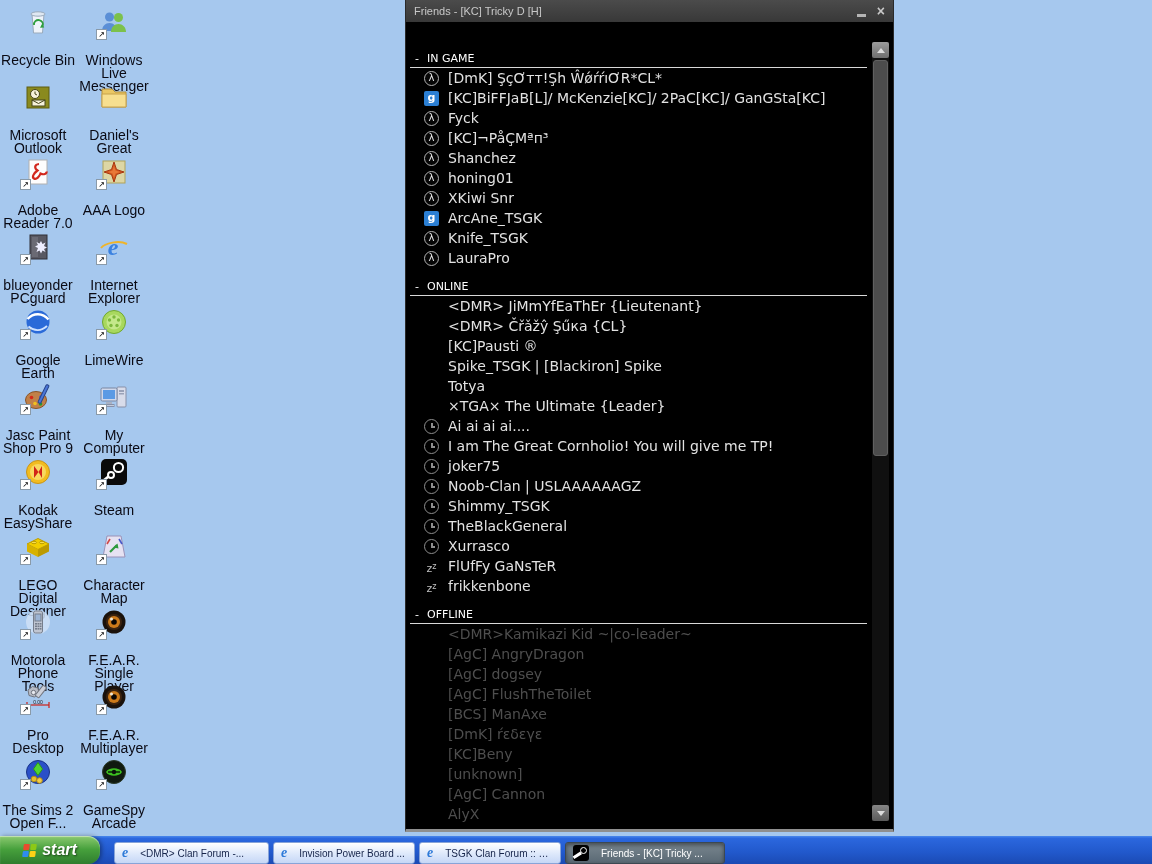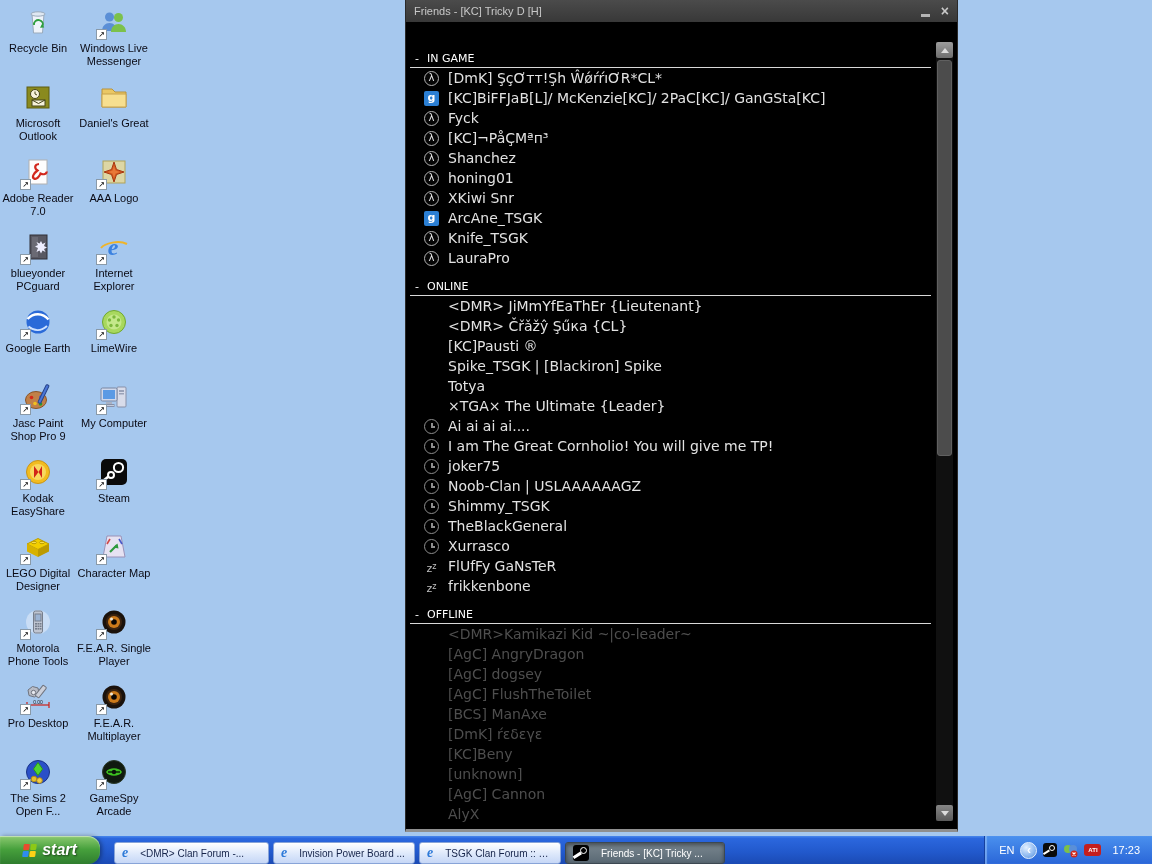--- a/index.html
+++ b/index.html
@@ -5,24 +5,24 @@
   *{margin:0;padding:0;box-sizing:border-box}
   html,body{width:1152px;height:864px;overflow:hidden}
   body{position:relative;background:#a6c8ee;font-family:"Liberation Sans",sans-serif;cursor:default}
 
   
   .desktop{position:absolute;inset:0}
   .dicon{position:absolute;width:76px;text-align:center}
   .ibox{width:32px;height:32px;margin:0 auto;position:relative}
   .ibox svg{width:32px;height:32px;display:block}
   .sc{position:absolute;left:-2px;bottom:-2px;width:11px;height:11px;background:#fff;border:1px solid #8a9aa8;font-size:8px;line-height:9px;color:#000;text-align:center}
-  .lbl{margin-top:4px;font-size:11px;line-height:13px;color:#0a0a14}
+  .lbl{margin-top:16px;font-size:14px;line-height:13px;color:#0a0a14}
 
   
-  .fwin{position:absolute;left:405px;top:0;width:553px;height:832px;background:#000;border-left:1px solid #2a2a2a;border-right:1px solid #2a2a2a;border-bottom:3px solid #8f8f8f}
+  .fwin{position:absolute;left:405px;top:0;width:489px;height:832px;background:#000;border-left:1px solid #2a2a2a;border-right:1px solid #2a2a2a;border-bottom:3px solid #8f8f8f}
   .ftitle{height:22px;background:linear-gradient(#4b4b4b,#383838);display:flex;align-items:center;padding:0 8px;color:#c8c8c8;font-size:11px}
   .ftext{flex:1;white-space:nowrap;overflow:hidden}
   .fmin{width:9px;height:3px;background:#b4b4b4;margin:8px 11px 0 0}
   .fcls{color:#c8c8c8;font-size:14px;font-weight:bold;line-height:1}
   .fcls::before{content:"\00d7"}
   .fmenu{height:20px;background:#000}
   .flist{position:absolute;left:4px;top:42px;right:26px;bottom:6px;overflow:hidden;font-family:"DejaVu Sans","Liberation Sans",sans-serif}
   .fsection{display:flex;align-items:center;height:18px;border-bottom:1px solid #d8d8d8;color:#fff;font-size:11px;padding-left:5px;gap:8px;margin-top:10px}
   .fsection:first-child{margin-top:8px}
   .collapse::before{content:"-"}
@@ -581,28 +581,13 @@
     </div>
     <div class="tbtn w142">
       <span class="tb-ie"></span>
       <span class="tb-label">TSGK Clan Forum :: Vi...</span>
     </div>
     <div class="tbtn w160 active">
       <span class="tb-steam"></span>
       <span class="tb-label">Friends - [KC] Tricky ...</span>
     </div>
   </div>
-  <div class="tray">
-    <span class="lang">EN</span>
-    <span class="chev"></span>
-    <span class="tr-steam"></span>
-    <span class="tr-msn">
-        <svg width="15" height="15" viewBox="0 0 15 15">
-          <circle cx="5" cy="6" r="4" fill="#7cc04a"></circle>
-          <circle cx="10" cy="6" r="4" fill="#5a8fd8"></circle>
-          <circle cx="11" cy="11" r="3.5" fill="#d02818"></circle>
-          <path d="M9.5 9.5l3 3M12.5 9.5l-3 3" stroke="#ffffff" stroke-width="1.1"></path>
-        </svg>
-      </span>
-    <span class="tr-ati"></span>
-    <span class="clock">17:23</span>
-  </div>
 </div>
 
 </body></html>

